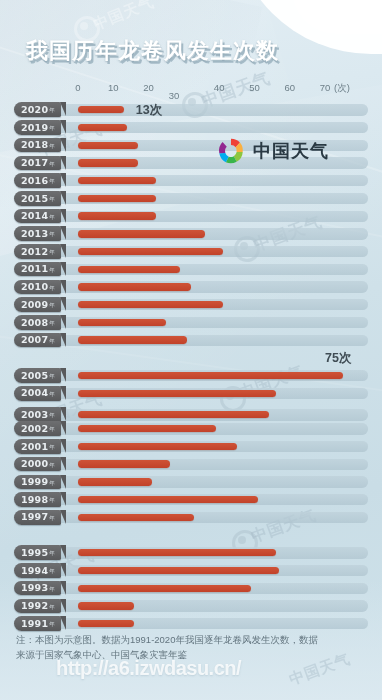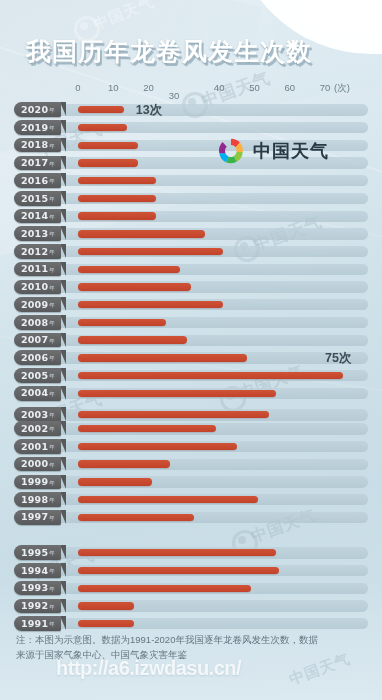--- a/index.html
+++ b/index.html
@@ -36,21 +36,21 @@
   .wm-ring{position:absolute;border:3px solid rgba(255,255,255,.30);border-radius:50%;
       width:20px;height:20px;}
   .wm-ring:after{content:"";position:absolute;left:3px;top:3px;width:8px;height:8px;
       border-radius:50%;background:rgba(255,255,255,.30);}
   .wm-grey{color:rgba(160,182,194,.38);}
   .wm-ring-grey{border-color:rgba(160,182,194,.34);}
   .wm-ring-grey:after{background:rgba(160,182,194,.34);}
 
   
   .title{position:absolute;left:26px;top:30px;width:340px;height:42px;
-    font-size:25px;line-height:42px;font-weight:700;color:#ffffff;letter-spacing:1px;
+    font-size:22px;line-height:42px;font-weight:700;color:#ffffff;letter-spacing:1px;
     text-shadow:2px 3px 0 rgba(120,150,165,.55), 0 1px 2px rgba(90,120,135,.45);}
 
   
   .axis{position:absolute;left:0;top:82px;width:382px;height:14px;}
   .axis .tick{position:absolute;top:0;font-size:9.5px;color:#6d7f88;
     transform:translateX(-50%);white-space:nowrap;}
   .axis .unit{position:absolute;top:0;font-size:9.5px;color:#6d7f88;white-space:nowrap;}
 
   
   .rows{position:absolute;left:0;top:101px;width:382px;height:535px;}
@@ -269,30 +269,20 @@
           <span class="sfx">年</span>
         </div>
       </div>
       <div class="row" style="top: 230.36px;">
         <div class="track">
           <div class="track-in"></div>
         </div>
         <div class="bar" style="left: 78px; width: 109.386px;"></div>
         <div class="pill">
           <span class="yr">2007</span>
-          <span class="sfx">年</span>
-        </div>
-      </div>
-      <div class="row" style="top: 248.08px;">
-        <div class="track">
-          <div class="track-in"></div>
-        </div>
-        <div class="bar" style="left: 78px; width: 169.371px;"></div>
-        <div class="pill">
-          <span class="yr">2006</span>
           <span class="sfx">年</span>
         </div>
       </div>
       <div class="row" style="top: 265.8px;">
         <div class="track">
           <div class="track-in"></div>
         </div>
         <div class="bar" style="left: 78px; width: 264.643px;"></div>
         <div class="pill">
           <span class="yr">2005</span>

